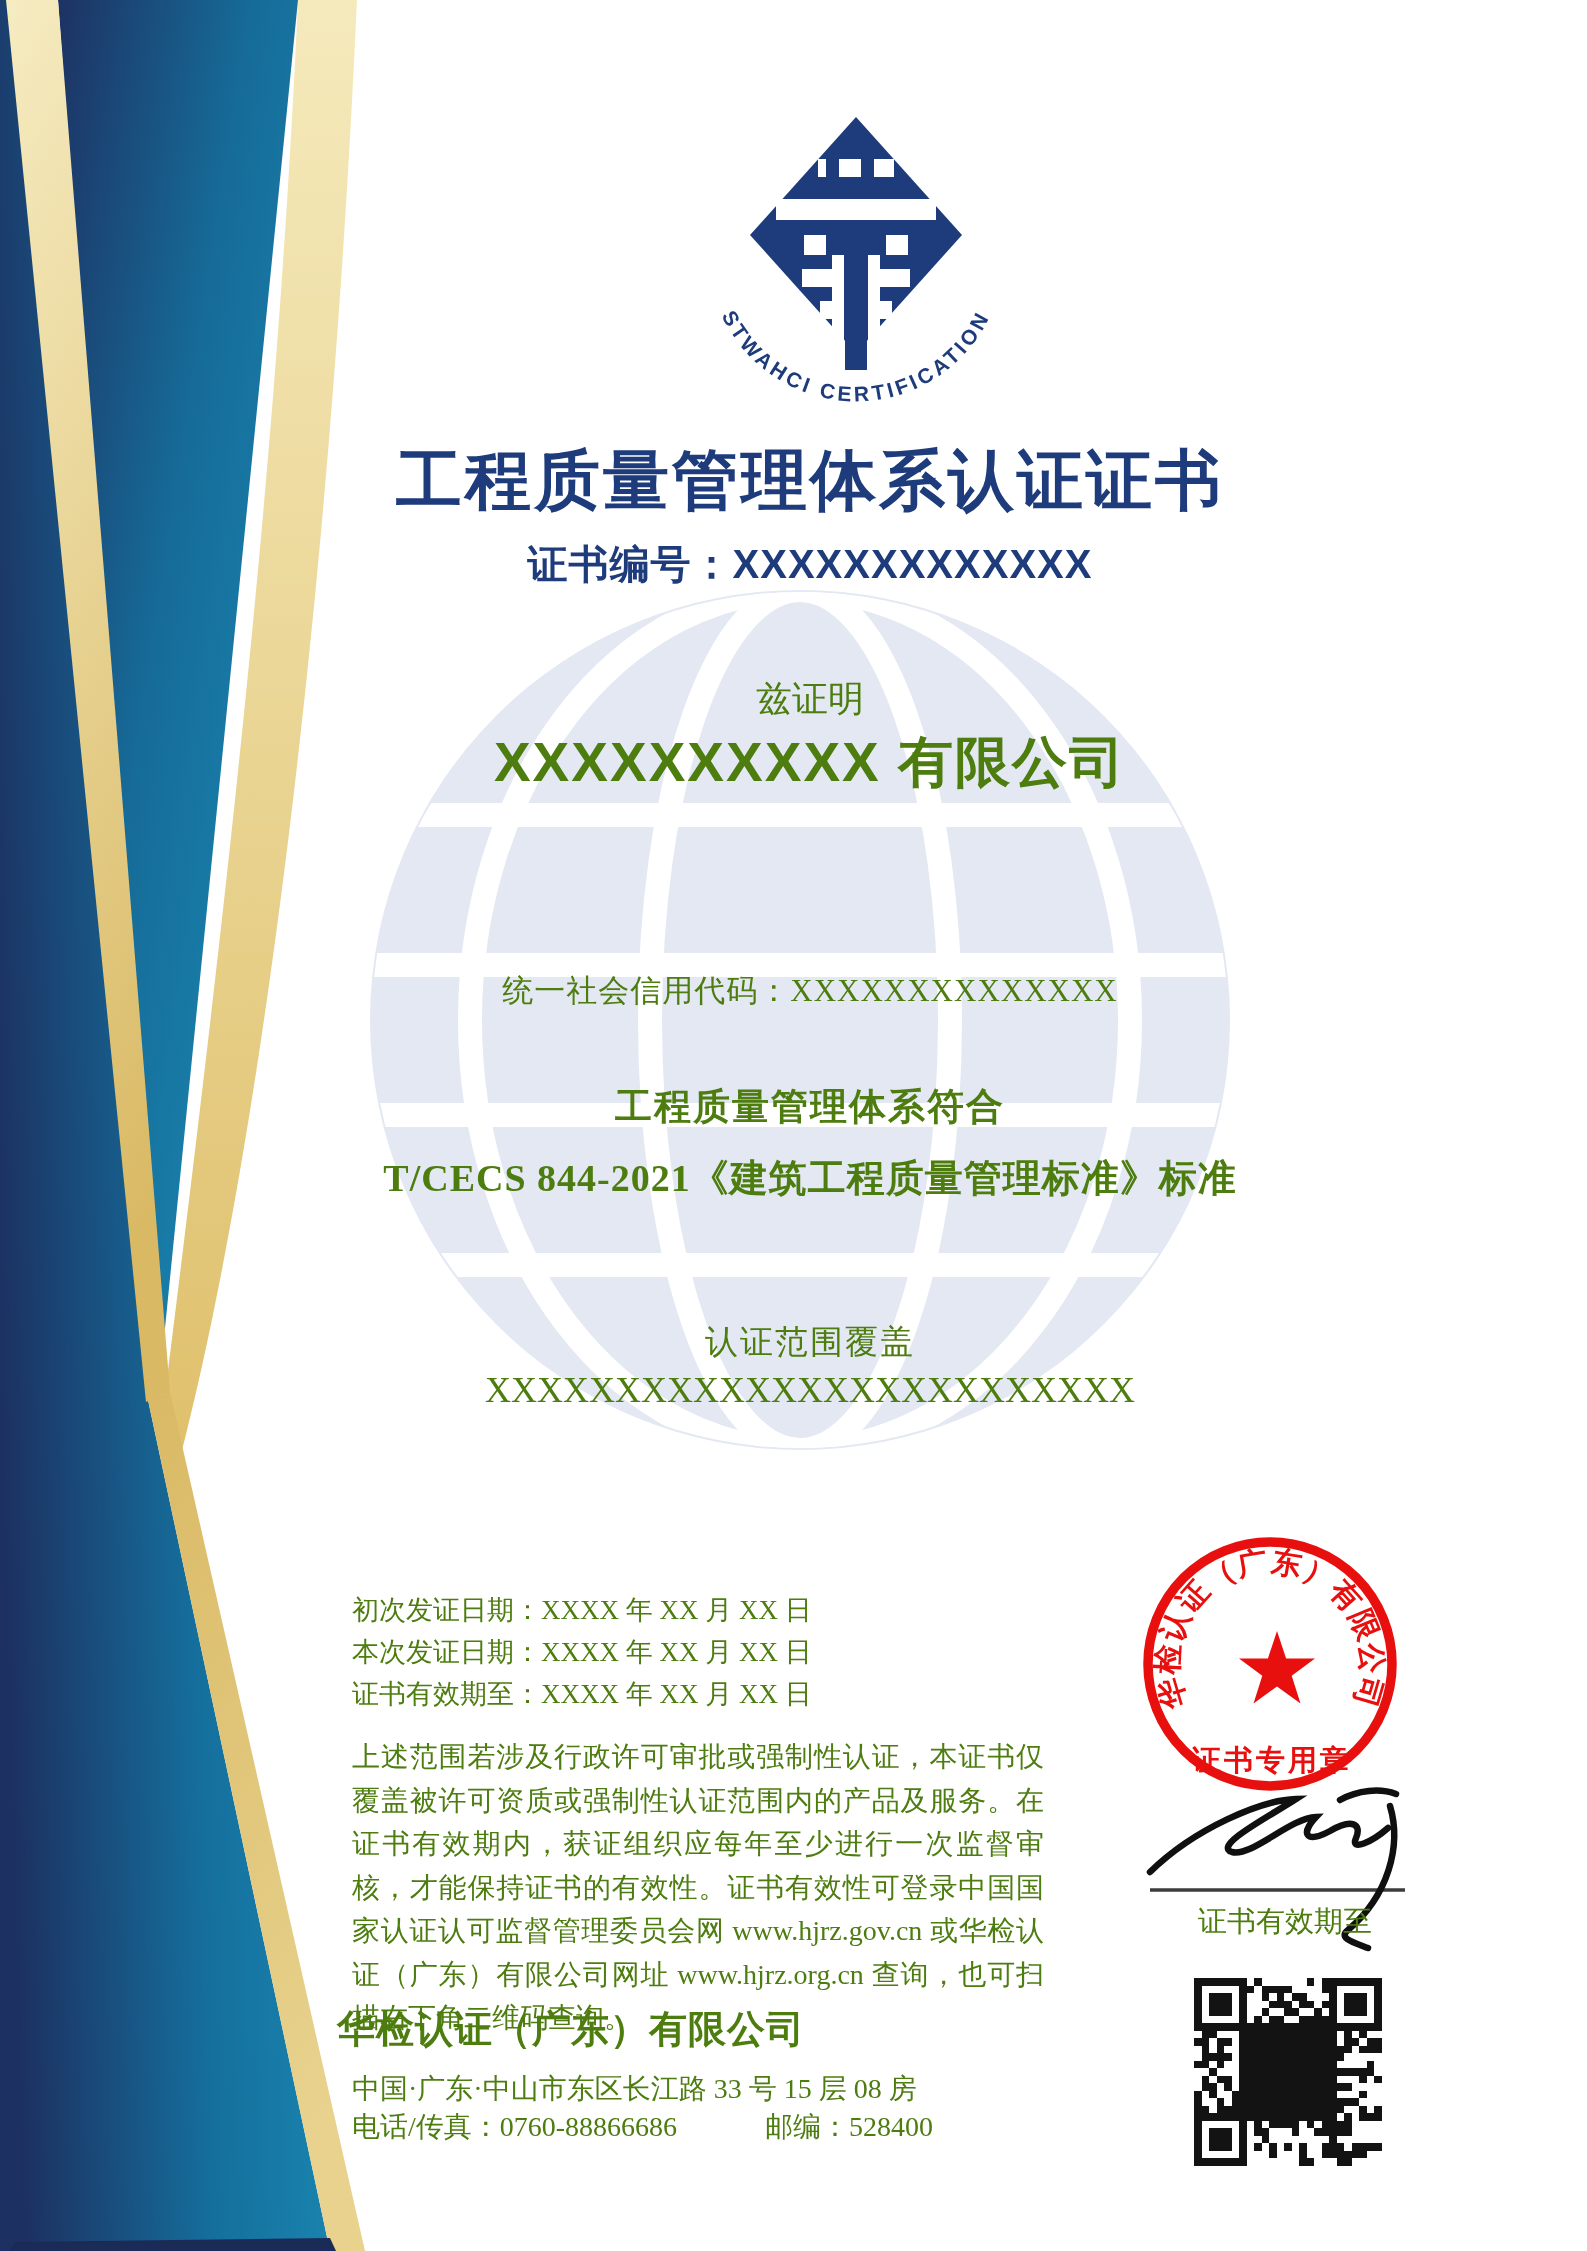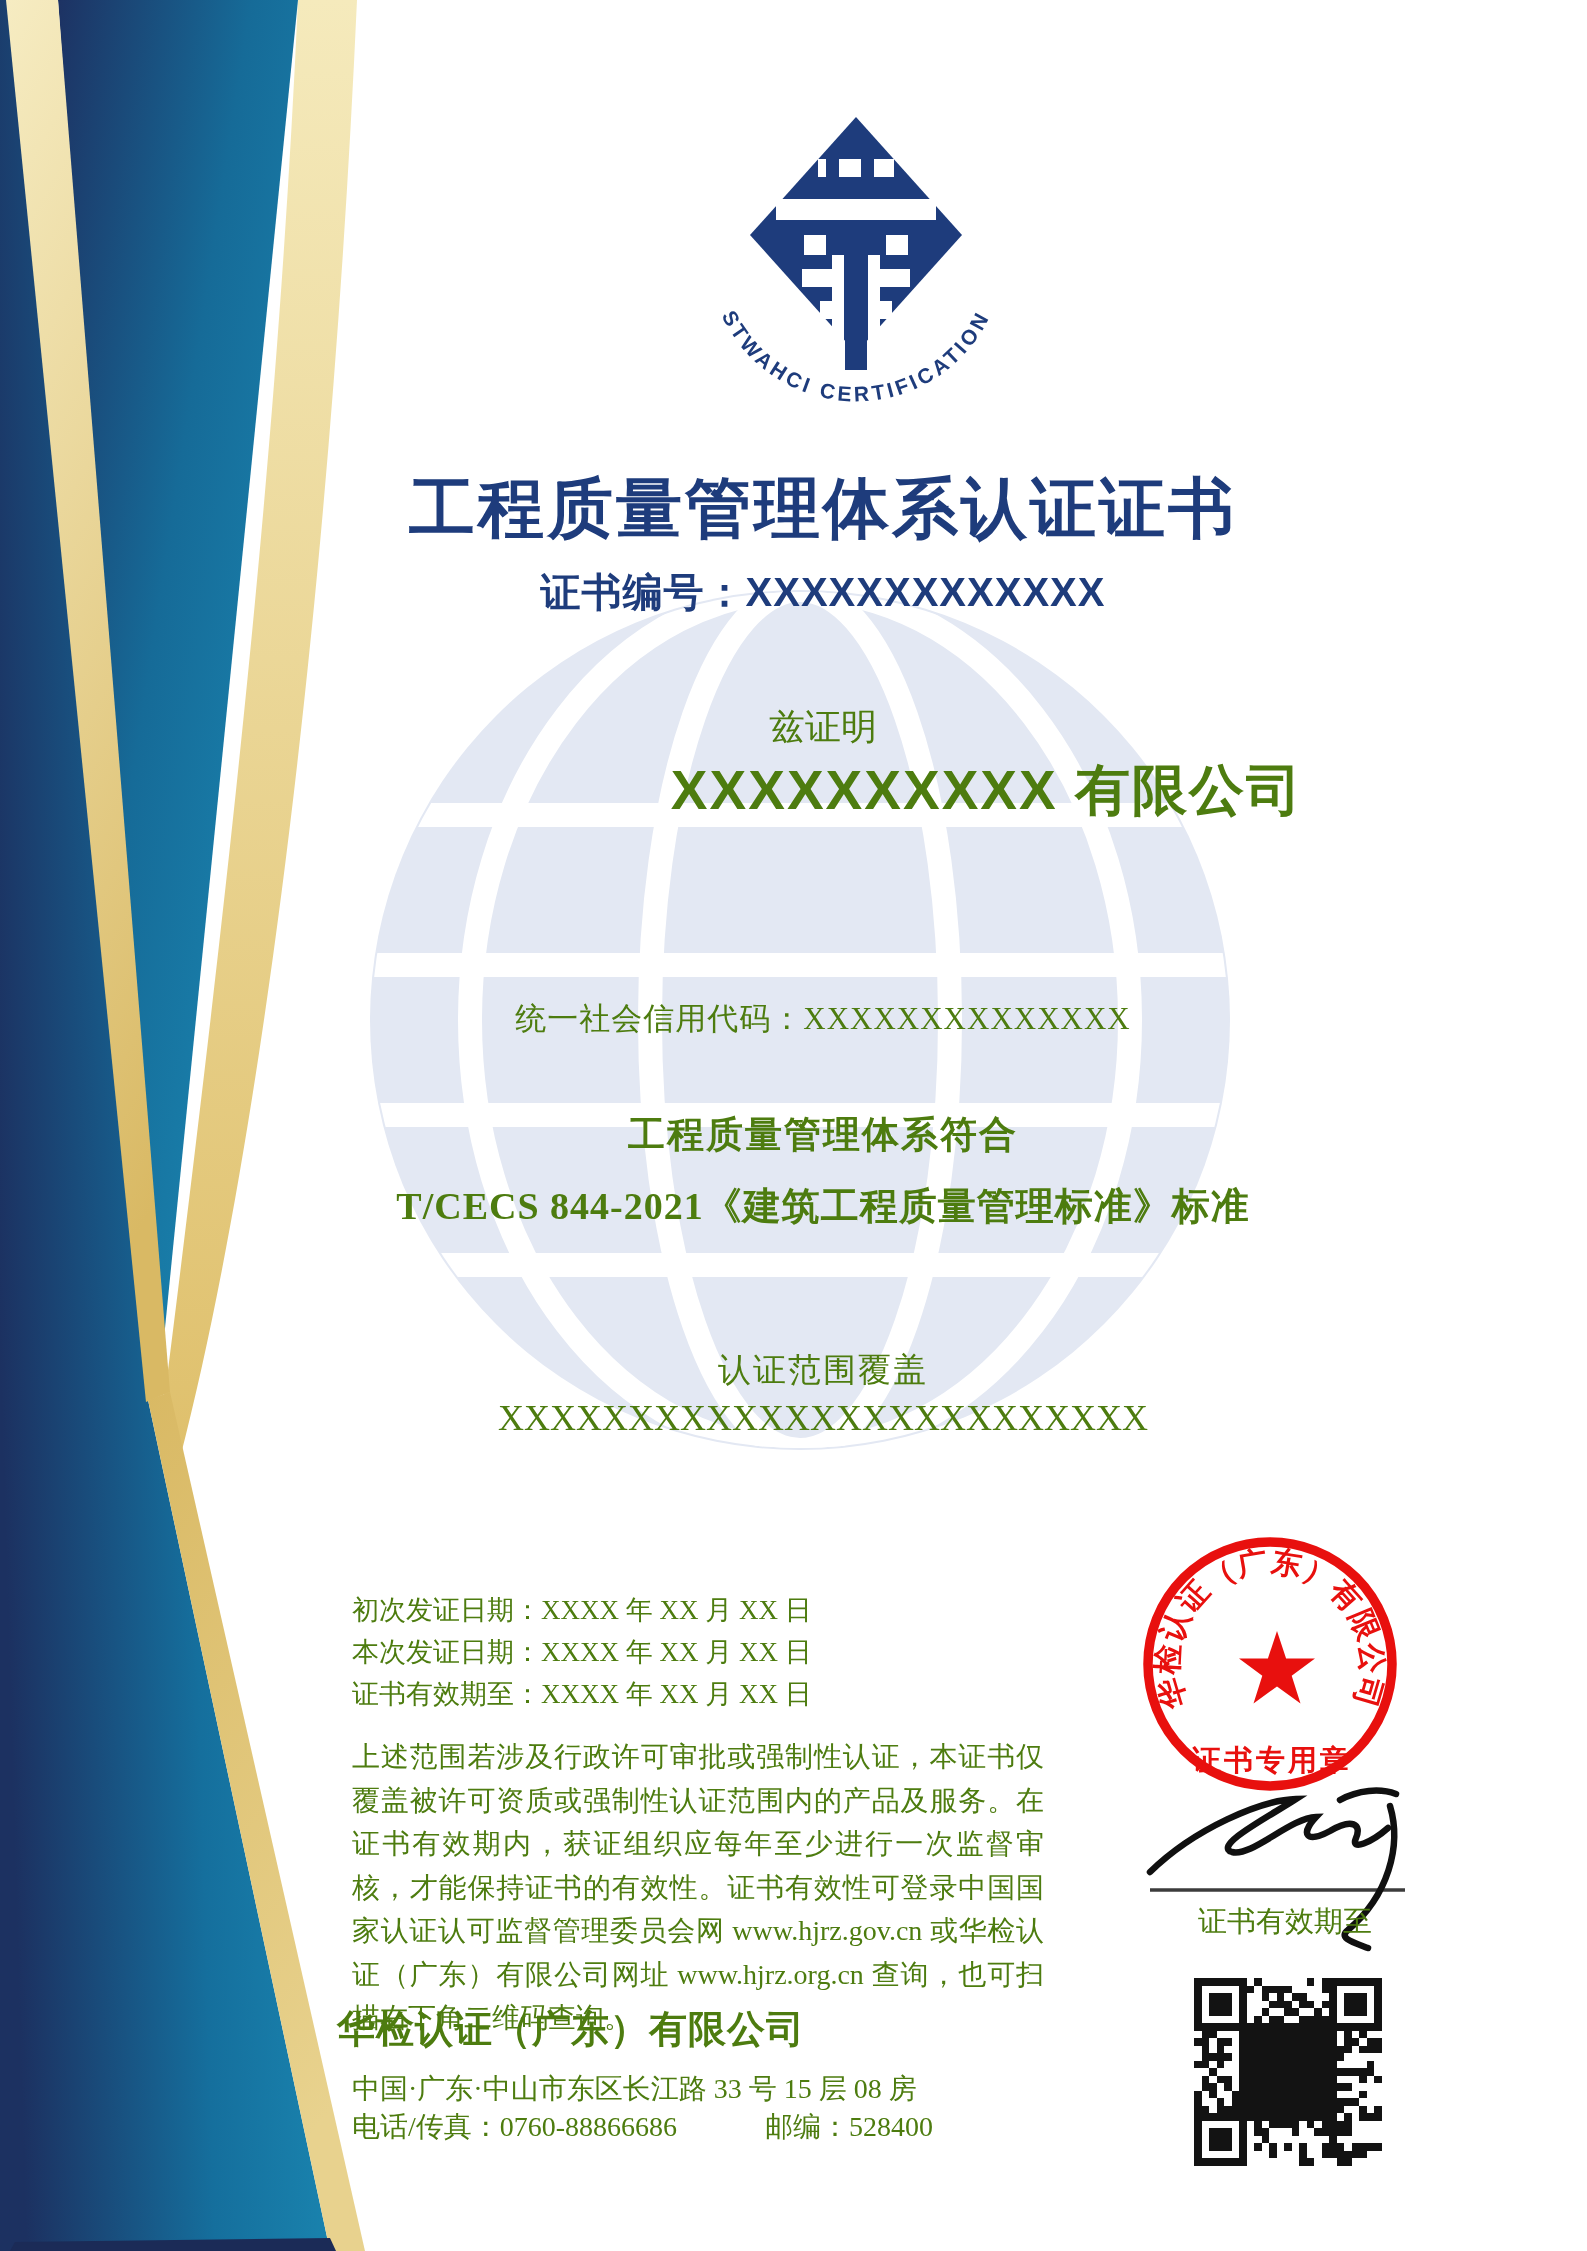--- a/index.html
+++ b/index.html
@@ -1,27 +1,27 @@
 <!DOCTYPE html>
 <html><head>
 <meta charset="utf-8">
 <style>
   html,body{margin:0;padding:0;background:#fff;}
   .page{position:relative;width:1587px;height:2251px;background:#ffffff;overflow:hidden;}
   .abs{position:absolute;}
   .serif{font-family:"Liberation Serif","DejaVu Serif",serif;}
   .sans{font-family:"Liberation Sans","DejaVu Sans",sans-serif;}
-  .center-col{left:343px;width:960px;text-align:center;margin-top:28px;}
+  .center-col{left:330px;width:960px;text-align:center;}
   .navy{color:#1e3c7c;}
   .blk{color:#4d7c0f;}
 
   .title{top:436px;font-size:66px;font-weight:700;letter-spacing:3px;}
   .certno{top:537px;font-size:40px;font-weight:700;letter-spacing:1px;}
   .certify{top:675px;font-size:36px;}
-  .company{top:726px;font-size:55px;font-weight:700;letter-spacing:2px;text-align:right;}
+  .company{top:726px;font-size:55px;font-weight:700;letter-spacing:2px;}
   .field-row{font-size:31px;letter-spacing:1px;}
   .f0{top:842px;} .f1{top:906px;} .f2{top:970px;}
   .conf1{top:1082px;font-size:37px;font-weight:700;letter-spacing:2px;}
   .conf2{top:1153px;font-size:38px;font-weight:600;letter-spacing:1px;}
   .scope-t{top:1320px;font-size:33px;letter-spacing:2px;}
   .scope-v{top:1369px;font-size:36px;}
   .dates{left:352px;top:1589px;font-size:27px;line-height:42px;}
   .legal{left:352px;top:1735px;width:692px;font-size:28px;line-height:43.5px;text-align:justify;}
   .signer{left:1130px;top:1902px;width:310px;text-align:center;font-size:29px;}
   .fco{left:337px;top:2004px;font-size:38px;font-weight:700;letter-spacing:1px;}

